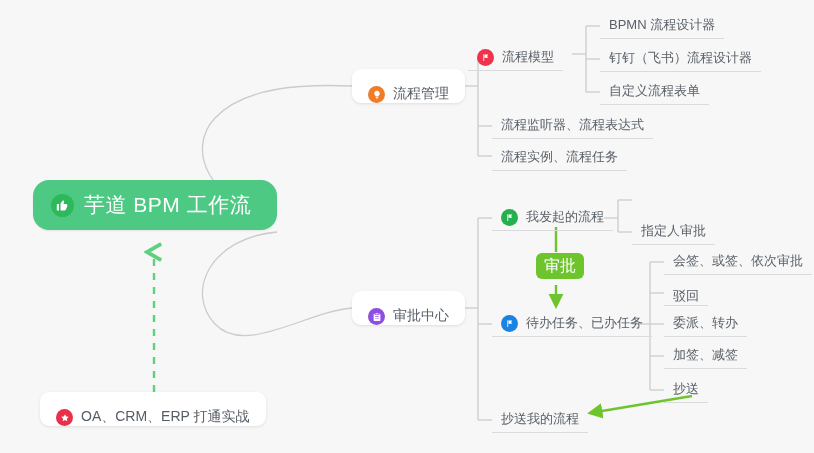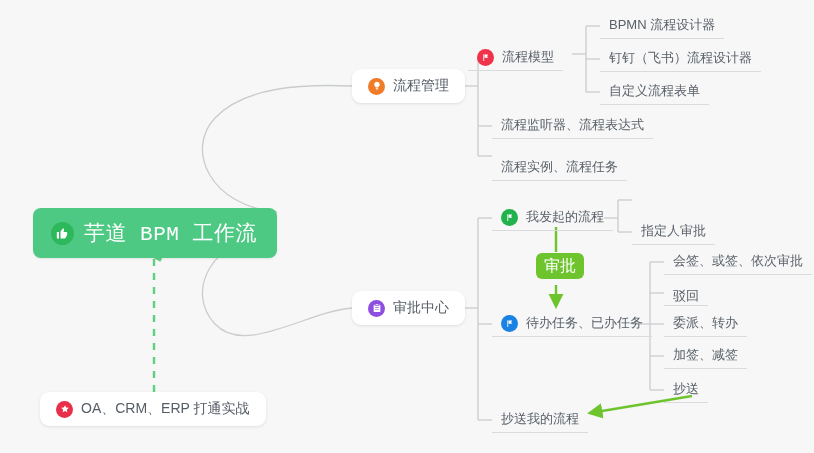--- a/index.html
+++ b/index.html
@@ -9,38 +9,38 @@
     font-family:"Liberation Sans","DejaVu Sans",sans-serif;
     overflow:hidden;
   }
   #canvas{position:relative;width:814px;height:453px;}
   #wires{position:absolute;left:0;top:0;width:814px;height:453px;}
 
   
   .node{position:absolute;display:flex;align-items:center;white-space:nowrap;}
 
   .root{
-    left:33px;top:208px;
+    left:33px;top:180px;
     width:244px;height:50px;
     background:#4dc984;
-    border-radius:8px;
+    border-radius:16px;
     box-sizing:border-box;
     padding-left:18px;
     box-shadow:0 1px 2px rgba(0,0,0,.08);
-    font-family:Liberation Mono, monospace;
   }
   .root .label{color:#ffffff;font-size:21px;letter-spacing:.5px;}
 
   .card{
     background:#ffffff;
     border-radius:9px;
     box-sizing:border-box;
     padding:0 16px;
     height:34px;
     box-shadow:0 1px 3px rgba(0,0,0,.10);
+    align-items:flex-end;
   }
   .card .label{color:#555c66;font-size:14px;}
 
   .leaf{
     height:27px;
     box-sizing:border-box;
     border-bottom:1px solid #d9dbdd;
     padding:0 9px 0 9px;
     background:transparent;
   }
@@ -170,21 +170,21 @@
   <div class="node leaf" style="left:600px;top:45px;">
     <span class="label">钉钉（飞书）流程设计器</span>
   </div>
   <div class="node leaf" style="left:600px;top:78px;">
     <span class="label">自定义流程表单</span>
   </div>
 
   <div class="node leaf" style="left:492px;top:112px;">
     <span class="label">流程监听器、流程表达式</span>
   </div>
-  <div class="node leaf" style="left:492px;top:154px;">
+  <div class="node leaf" style="left:492px;top:144px;">
     <span class="label">流程实例、流程任务</span>
   </div>
 
   <div class="node card" style="left:352px;top:291px;">
     <span class="ic ic-purple">
       <svg width="10" height="10" viewBox="0 0 16 16">
           <path fill="#fff" d="M6.2 1.4h3.6c.33 0 .6.27.6.6v.6H5.6V2c0-.33.27-.6.6-.6zM4.2 2.8h-.6c-.55 0-1 .45-1 1v9.4c0 .55.45 1 1 1h8.8c.55 0 1-.45 1-1V3.8c0-.55-.45-1-1-1h-.6v1.0c0 .33-.27.6-.6.6H4.8c-.33 0-.6-.27-.6-.6zM5.2 6.8h5.6v1.0H5.2zm0 2.6h5.6v1.0H5.2z"></path>
         </svg>
     </span>
     <span class="label">审批中心</span>

